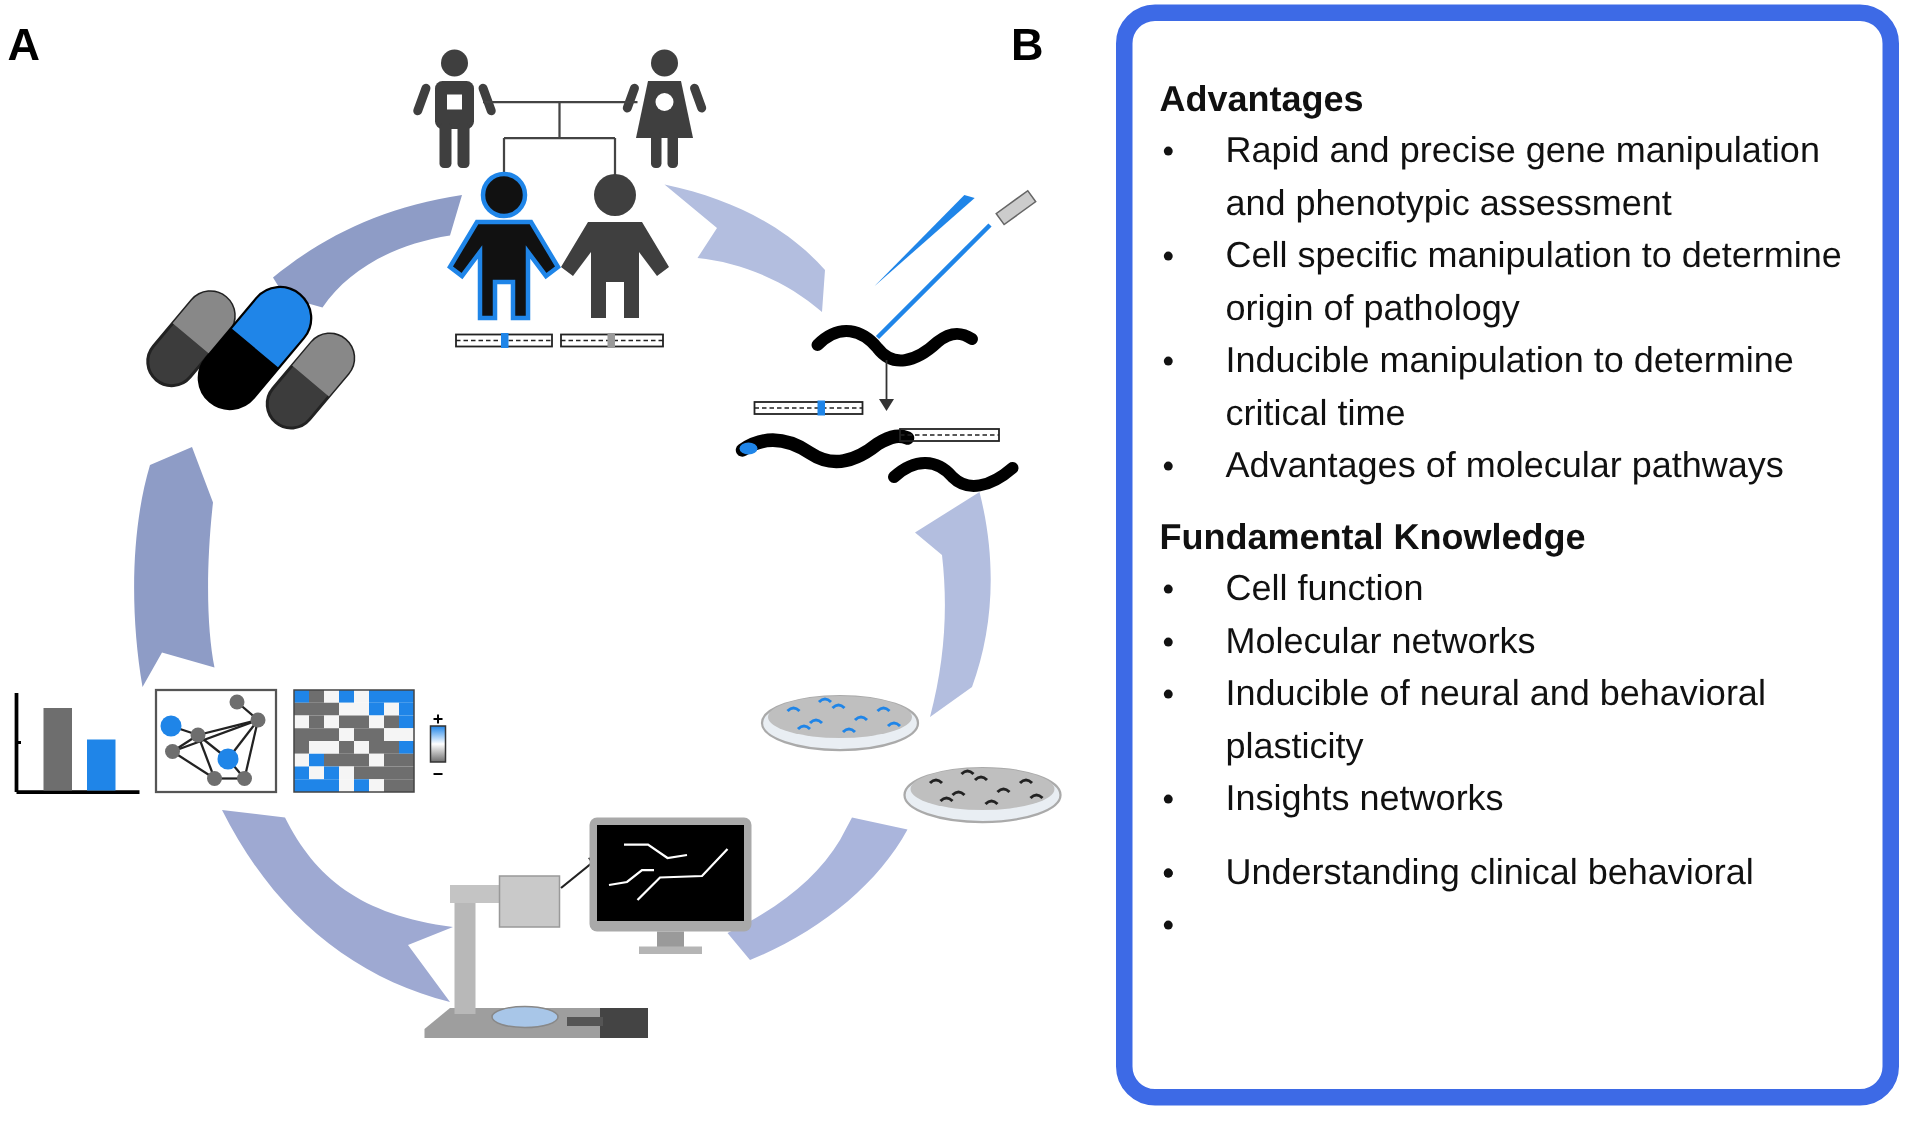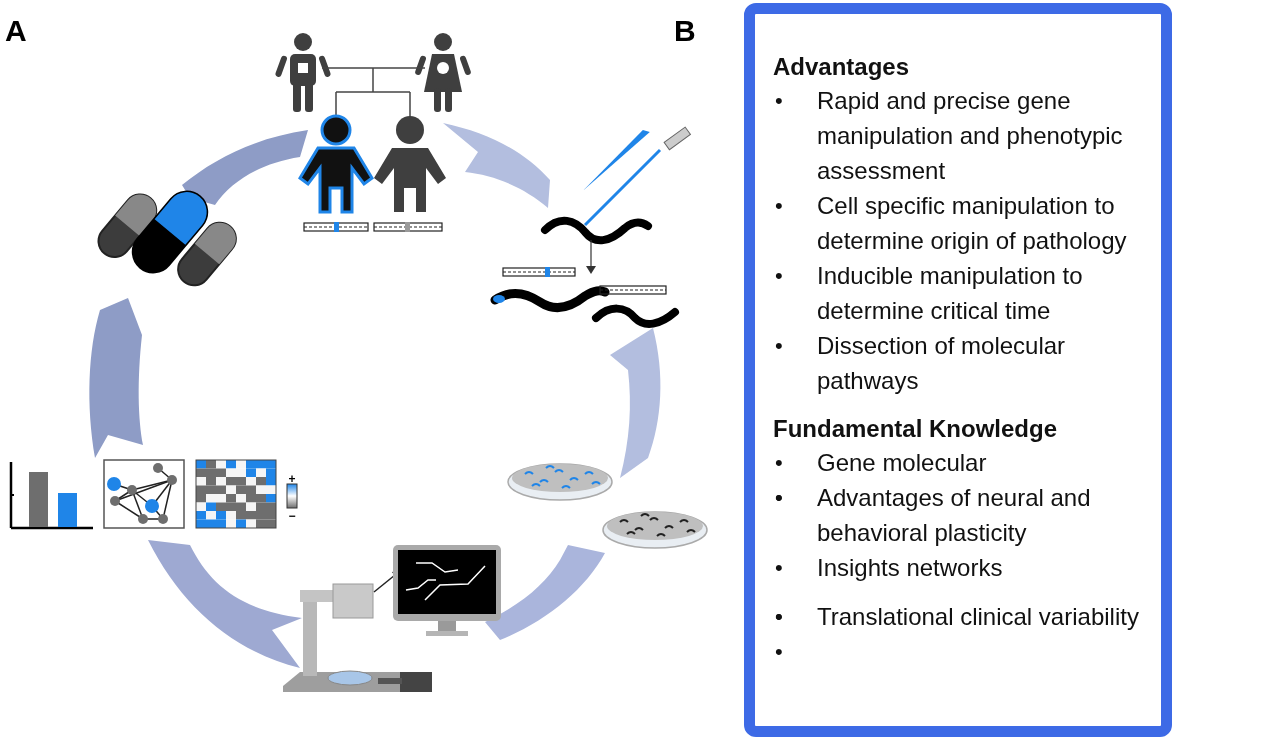--- a/index.html
+++ b/index.html
@@ -2,22 +2,22 @@
 <html><head>
 <meta charset="utf-8">
 <style>
   html, body { margin: 0; padding: 0; background: #ffffff; }
   body { width: 1280px; height: 751px; position: relative; overflow: hidden; font-family: "Liberation Sans", sans-serif; }
   .panel-label { position: absolute; font-family: "Liberation Sans", sans-serif; font-weight: bold; font-size: 30px; color: #000; }
   #label-a { left: 5px; top: 14px; }
   #label-b { left: 674px; top: 14px; }
   #diagram { position: absolute; left: 0; top: 0; width: 740px; height: 751px; }
   #info-box {
-    position: absolute; left: 744px; top: 3px; width: 428px; height: 734px;
-    box-sizing: border-box; border: 11px solid #3d6ae6; border-radius: 12px;
+    position: absolute; left: 744px; top: 3px; width: 522px; height: 734px;
+    box-sizing: border-box; border: 11px solid #3d6ae6; border-radius: 26px;
     background: #fff; padding: 36px 0 0 18px;
   }
   .section { margin-bottom: 14px; }
   .section-title { font-family: "Liberation Sans", sans-serif; font-weight: bold; font-size: 24px; color: #111; line-height: 33px; margin: 0; }
   ul.items { list-style: none; margin: 0; padding: 0; }
   ul.items li { position: relative; padding-left: 44px; font-size: 24px; line-height: 35px; color: #111; font-family: "Liberation Sans", sans-serif; }
   ul.items li .bullet { position: absolute; left: 2px; top: 0; font-size: 22px; }
 </style>
 </head>
 <body>
@@ -285,32 +285,32 @@
   </g>
 </svg>
 
 <div id="info-box">
   <div class="section">
     <h3 class="section-title">Advantages</h3>
     <ul class="items">
       <li><span class="bullet">•</span><span>Rapid and precise gene manipulation and phenotypic assessment</span></li>
       <li><span class="bullet">•</span><span>Cell specific manipulation to determine origin of pathology</span></li>
       <li><span class="bullet">•</span><span>Inducible manipulation to determine critical time</span></li>
-      <li><span class="bullet">•</span><span>Dissection of molecular pathways</span></li>
+      <li><span class="bullet">•</span><span>Advantages of molecular pathways</span></li>
     </ul>
   </div>
   <div class="section">
     <h3 class="section-title">Fundamental Knowledge</h3>
     <ul class="items">
-      <li><span class="bullet">•</span><span>Gene molecular</span></li>
-      <li><span class="bullet">•</span></li>
-      <li><span class="bullet">•</span><span>Advantages of neural and behavioral plasticity</span></li>
+      <li><span class="bullet">•</span><span>Cell function</span></li>
+      <li><span class="bullet">•</span><span>Molecular networks</span></li>
+      <li><span class="bullet">•</span><span>Inducible of neural and behavioral plasticity</span></li>
       <li><span class="bullet">•</span><span>Insights networks</span></li>
     </ul>
   </div>
   <div class="section">
     <ul class="items">
       <li><span class="bullet">•</span></li>
-      <li><span class="bullet">•</span><span>Translational clinical variability</span></li>
+      <li><span class="bullet">•</span><span>Understanding clinical behavioral</span></li>
       <li><span class="bullet">•</span></li>
     </ul>
   </div>
 </div>
 
 </body></html>

